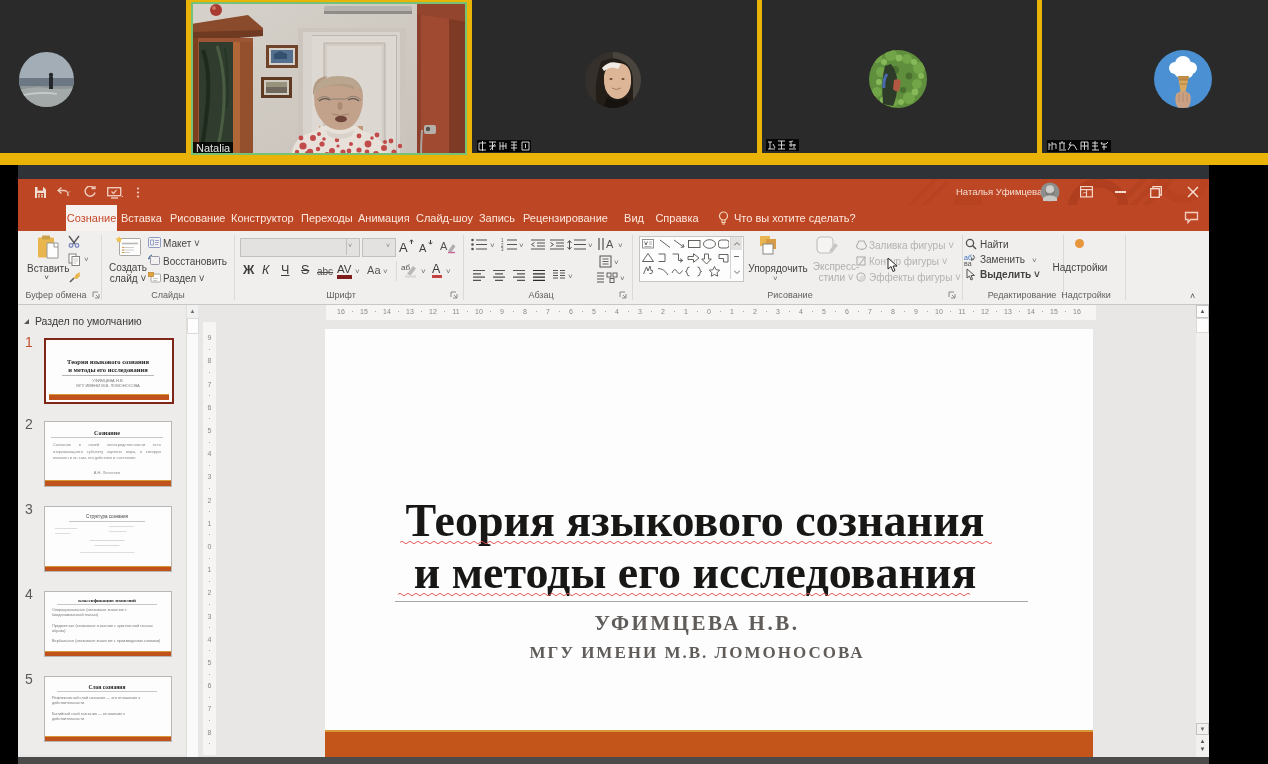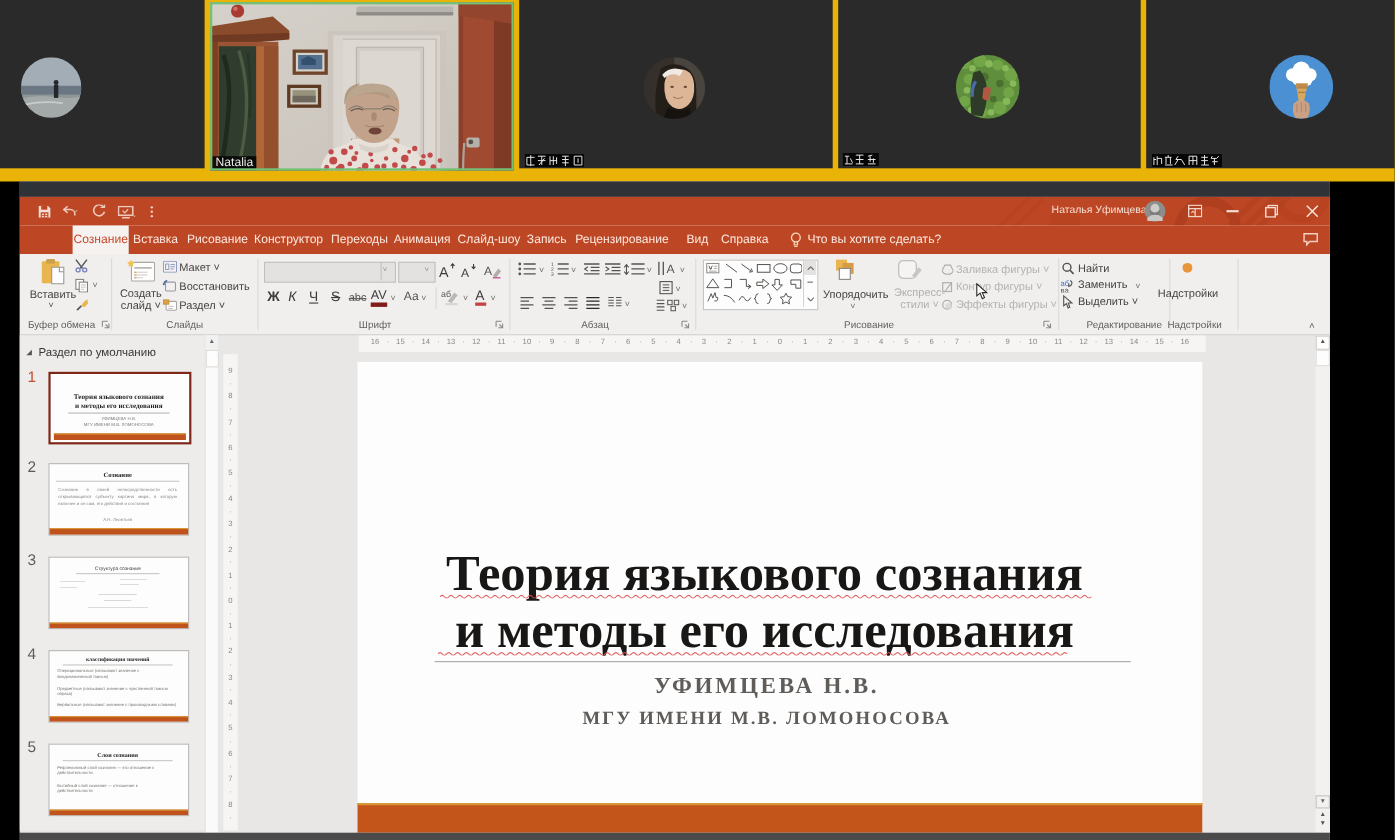--- a/index.html
+++ b/index.html
@@ -601,21 +601,21 @@
     <svg class="abs" style="left:946px;top:22px;" width="13" height="13" viewBox="0 0 13 13">
       <text x="0" y="7" font-size="7" fill="#3a70c0" font-family="Liberation Sans">аб</text>
       <text x="0" y="13" font-size="7" fill="#55534f" font-family="Liberation Sans">ва</text>
       <path d="M9 2 q3 2 0 5 M9.5 6.5 l-2 .8 .4-2.4" fill="none" stroke="#55534f" stroke-width="1"></path>
     </svg>
     <div class="abs" style="left:962px;top:23px;font-size:10px;color:#454340;">Заменить</div>
     <div class="abs" style="left:1014px;top:25px;font-size:8px;color:#6b6966;">˅</div>
     <svg class="abs" style="left:947px;top:37px;" width="12" height="13" viewBox="0 0 12 13">
       <path d="M2 1 L2 10 L4.5 8 L6 12 L7.5 11.3 L6.2 7.5 L9.5 7.5 z" fill="none" stroke="#55534f" stroke-width="1"></path>
     </svg>
-    <div class="abs" style="left:962px;top:38px;font-size:10px;color:#454340;">Выделить ˅</div>
+    <div class="abs" style="left:962px;top:38px;font-size:10px;color:#454340;font-weight:bold;">Выделить ˅</div>
     <div class="glabel" style="left:423px;bottom:4px;">Абзац</div>
     <svg class="abs" style="left:601px;bottom:5px;" width="8" height="8" viewBox="0 0 8 8">
       <path d="M1 1 h5 M1 1 v5 M7 3 v4 h-4" fill="none" stroke="#8a8886" stroke-width="1"></path>
         <path d="M4 4 l3 3" stroke="#8a8886" stroke-width="1"></path>
     </svg>
     <div class="gsep" style="left:614px;"></div>
 
     <div class="glabel" style="left:672px;bottom:4px;">Рисование</div>
     <svg class="abs" style="left:930px;bottom:5px;" width="8" height="8" viewBox="0 0 8 8">
       <path d="M1 1 h5 M1 1 v5 M7 3 v4 h-4" fill="none" stroke="#8a8886" stroke-width="1"></path>

